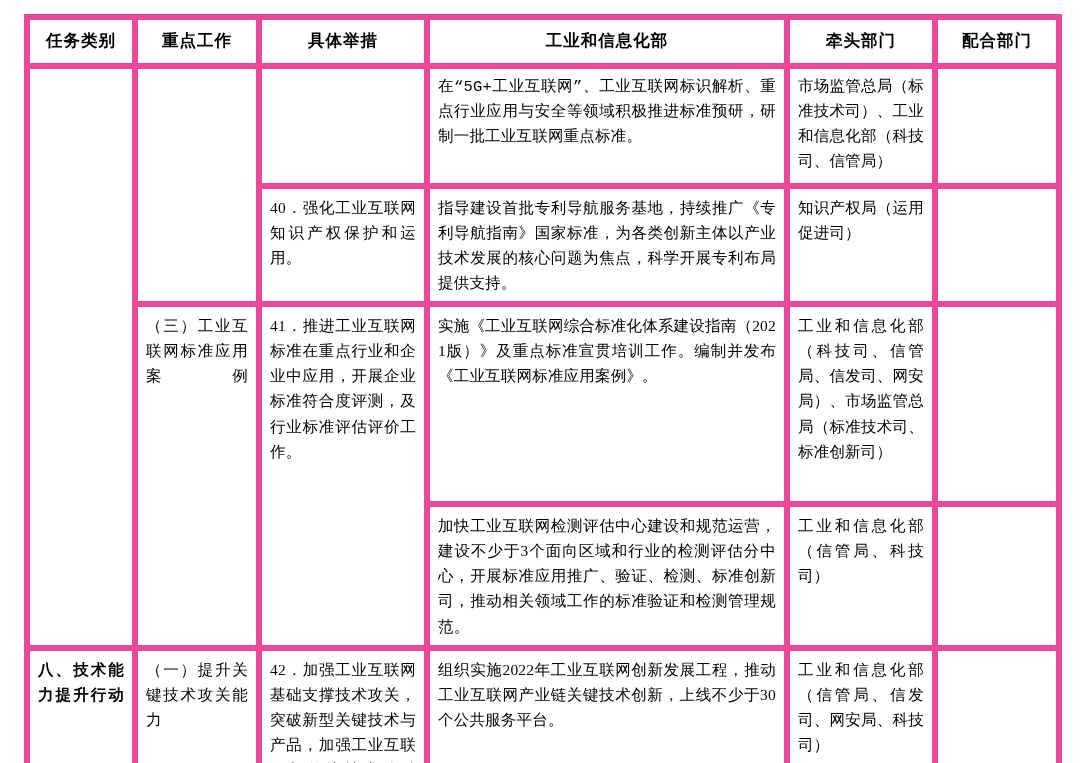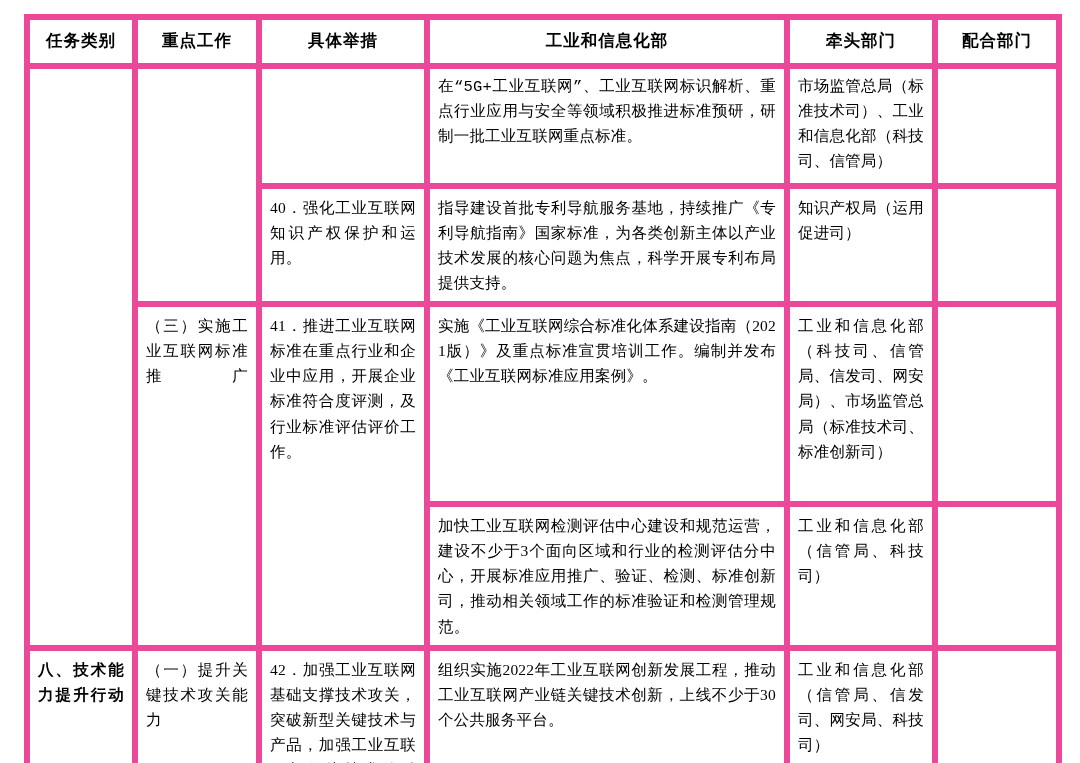--- a/index.html
+++ b/index.html
@@ -139,21 +139,21 @@
       </tr>
 
       <tr class="r2">
         <td class="measure-cell">40．强化工业互联网知识产权保护和运用。</td>
         <td class="goal-cell">指导建设首批专利导航服务基地，持续推广《专利导航指南》国家标准，为各类创新主体以产业技术发展的核心问题为焦点，科学开展专利布局提供支持。</td>
         <td class="lead-cell">知识产权局（运用促进司）</td>
         <td class="coop-cell"></td>
       </tr>
 
       <tr class="r3">
-        <td class="key-cell" rowspan="2">（三）实施工业互联网标准推广</td>
+        <td class="key-cell" rowspan="2">（三）工业互联网标准应用案例</td>
         <td class="measure-cell" rowspan="2">41．推进工业互联网标准在重点行业和企业中应用，开展企业标准符合度评测，及行业标准评估评价工作。</td>
         <td class="goal-cell">实施《工业互联网综合标准化体系建设指南（2021版）》及重点标准宣贯培训工作。编制并发布《工业互联网标准应用案例》。</td>
         <td class="lead-cell">工业和信息化部（科技司、信管局、信发司、网安局）、市场监管总局（标准技术司、标准创新司）</td>
         <td class="coop-cell"></td>
       </tr>
 
       <tr class="r4">
         <td class="goal-cell">加快工业互联网检测评估中心建设和规范运营，建设不少于3个面向区域和行业的检测评估分中心，开展标准应用推广、验证、检测、标准创新司，推动相关领域工作的标准验证和检测管理规范。</td>
         <td class="lead-cell">工业和信息化部（信管局、科技司）</td>
         <td class="coop-cell"></td>

